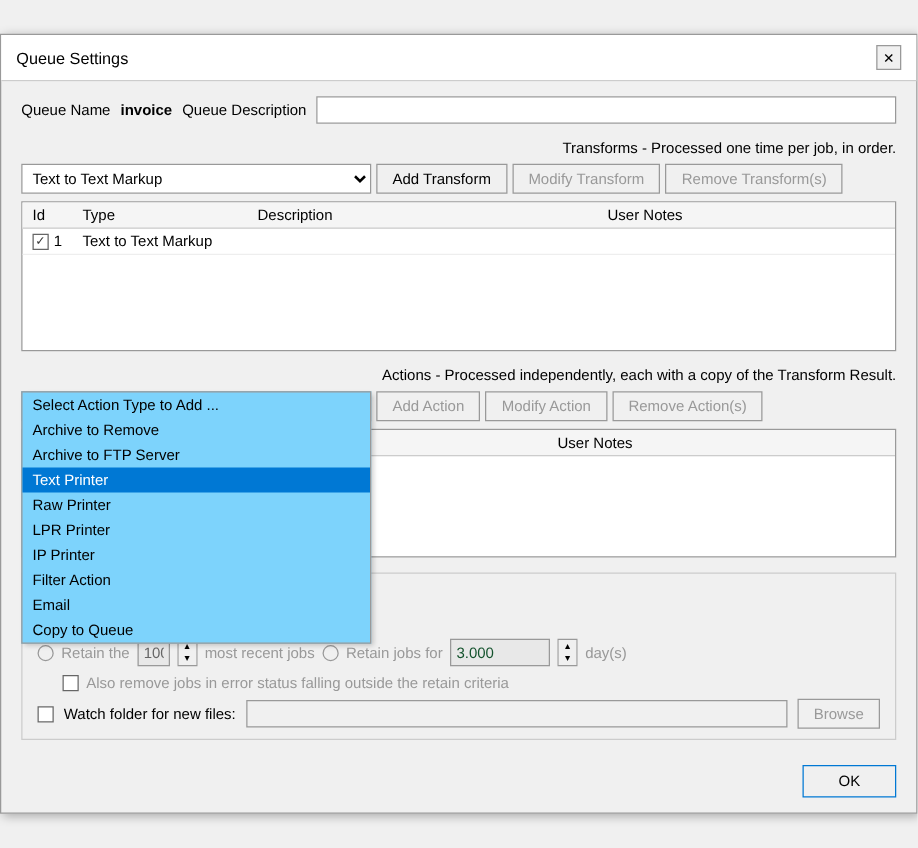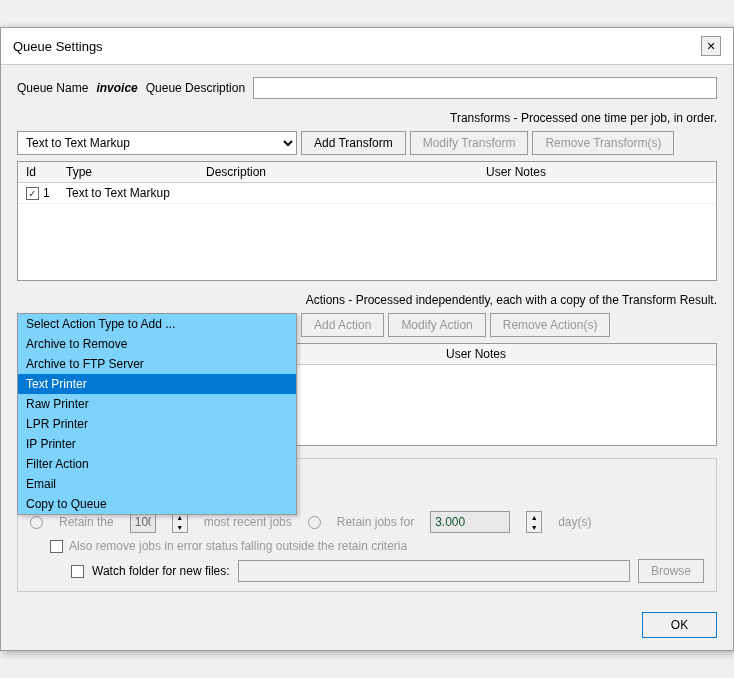--- a/index.html
+++ b/index.html
@@ -44,21 +44,21 @@
     .content {
       padding: 12px 16px;
     }
     .queue-name-row {
       display: flex;
       align-items: center;
       gap: 8px;
       margin-bottom: 12px;
     }
     .queue-name-row label { font-size: 12px; }
-    .queue-name-value { font-weight: bold; font-size: 12px; font-style: italic; }
+    .queue-name-value { font-weight: bold; font-size: 12px; }
     .queue-desc-input {
       flex: 1;
       height: 22px;
       border: 1px solid #999;
       background: #fff;
       padding: 2px 4px;
       font-size: 12px;
     }
     .section-label {
       font-size: 12px;
@@ -188,21 +188,21 @@
       margin-bottom: 12px;
       background: #f0f0f0;
     }
     .other-settings-label {
       font-size: 12px;
       margin-bottom: 8px;
     }
     .retention-row {
       display: flex;
       align-items: center;
-      gap: 16px;
+      gap: 6px;
       margin-bottom: 6px;
     }
     .radio-btn {
       width: 13px;
       height: 13px;
       border-radius: 50%;
       border: 1px solid #999;
       background: #f0f0f0;
       display: inline-flex;
       align-items: center;
@@ -242,21 +242,20 @@
       justify-content: center;
       cursor: pointer;
       border: none;
       background: #f0f0f0;
     }
     .watch-folder-row {
       display: flex;
       align-items: center;
       gap: 8px;
       margin-top: 6px;
-      margin-left: 41px;
     }
     .watch-folder-input {
       flex: 1;
       height: 22px;
       border: 1px solid #999;
       background: #f0f0f0;
       padding: 2px 4px;
       font-size: 12px;
       color: #666;
     }

